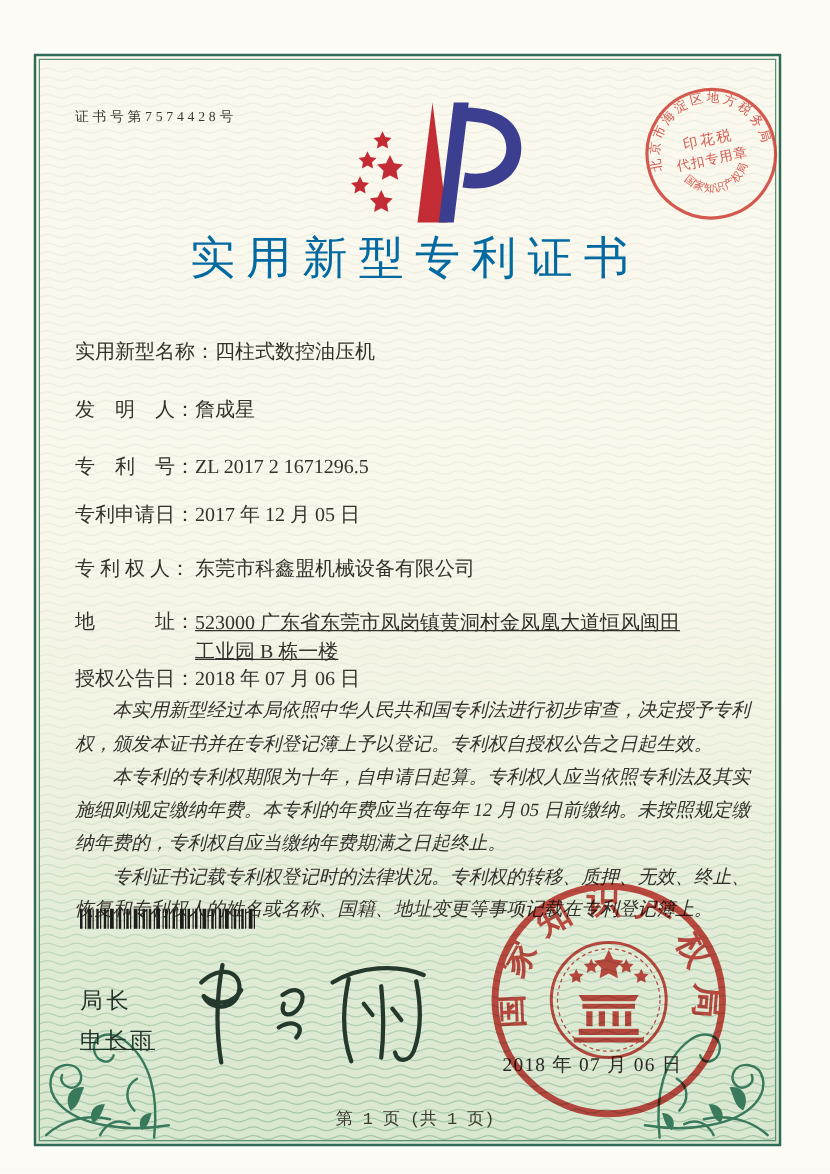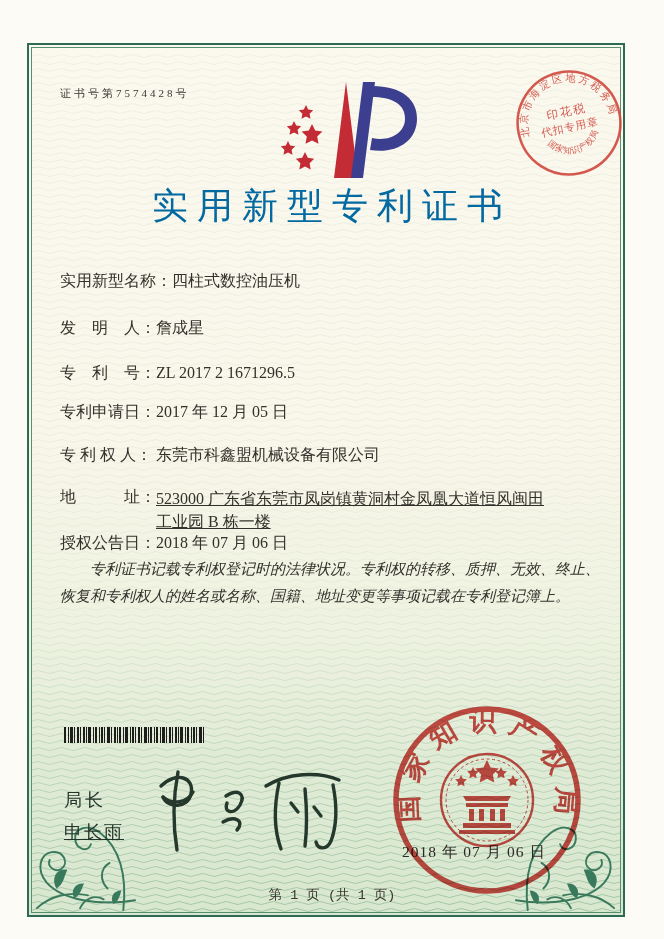--- a/index.html
+++ b/index.html
@@ -250,20 +250,22 @@
   <div class="field-row" style="top:100px"><span class="lab">专　利　号：</span><span>ZL 2017 2 1671296.5</span></div>
   <div class="field-row" style="top:139px"><span class="lab">专利申请日：</span><span>2017 年 12 月 05 日</span></div>
   <div class="field-row" style="top:182px"><span class="lab">专 利 权 人：</span><span>东莞市科鑫盟机械设备有限公司</span></div>
   <div class="field-row" style="top:224px"><span class="lab" style="vertical-align:top">地　　　址：</span><span class="addr-lines"><span>523000 广东省东莞市凤岗镇黄洞村金凤凰大道恒风闽田</span><br><span>工业园 B 栋一楼</span></span></div>
   <div class="field-row" style="top:270px;width:548px">
     <span><span class="lab">授权公告日：</span><span>2018 年 07 月 06 日</span></span>
   </div>
 </div>
 
 <div class="abs paras">
+  <p>本实用新型经过本局依照中华人民共和国专利法进行初步审查，决定授予专利权，颁发本证书并在专利登记簿上予以登记。专利权自授权公告之日起生效。</p>
+  <p>本专利的专利权期限为十年，自申请日起算。专利权人应当依照专利法及其实施细则规定缴纳年费。本专利的年费应当在每年 12 月 05 日前缴纳。未按照规定缴纳年费的，专利权自应当缴纳年费期满之日起终止。</p>
   <p>专利证书记载专利权登记时的法律状况。专利权的转移、质押、无效、终止、恢复和专利权人的姓名或名称、国籍、地址变更等事项记载在专利登记簿上。</p>
 </div>
 
 <div id="barcode" class="abs"><span style="width:2px;margin-right:2px"></span><span style="width:1px;margin-right:1px"></span><span style="width:3px;margin-right:1px"></span><span style="width:1px;margin-right:2px"></span><span style="width:2px;margin-right:1px"></span><span style="width:1px;margin-right:2px"></span><span style="width:2px;margin-right:1px"></span><span style="width:1px;margin-right:1px"></span><span style="width:3px;margin-right:2px"></span><span style="width:1px;margin-right:1px"></span><span style="width:2px;margin-right:2px"></span><span style="width:1px;margin-right:1px"></span><span style="width:2px;margin-right:1px"></span><span style="width:1px;margin-right:2px"></span><span style="width:3px;margin-right:1px"></span><span style="width:1px;margin-right:2px"></span><span style="width:2px;margin-right:1px"></span><span style="width:1px;margin-right:1px"></span><span style="width:2px;margin-right:2px"></span><span style="width:1px;margin-right:1px"></span><span style="width:3px;margin-right:2px"></span><span style="width:1px;margin-right:1px"></span><span style="width:2px;margin-right:1px"></span><span style="width:1px;margin-right:2px"></span><span style="width:2px;margin-right:1px"></span><span style="width:1px;margin-right:2px"></span><span style="width:3px;margin-right:1px"></span><span style="width:1px;margin-right:1px"></span><span style="width:2px;margin-right:2px"></span><span style="width:1px;margin-right:1px"></span><span style="width:2px;margin-right:2px"></span><span style="width:1px;margin-right:1px"></span><span style="width:3px;margin-right:1px"></span><span style="width:1px;margin-right:2px"></span><span style="width:2px;margin-right:1px"></span><span style="width:1px;margin-right:2px"></span><span style="width:2px;margin-right:1px"></span><span style="width:1px;margin-right:1px"></span><span style="width:3px;margin-right:2px"></span><span style="width:1px;margin-right:1px"></span><span style="width:2px;margin-right:2px"></span><span style="width:1px;margin-right:1px"></span><span style="width:2px;margin-right:1px"></span><span style="width:1px;margin-right:2px"></span><span style="width:3px;margin-right:1px"></span><span style="width:1px;margin-right:2px"></span></div>
 
 <div class="abs signer-title">局长</div>
 <div class="abs signer-name">申长雨</div>
 
 <svg class="abs signature" width="212" height="106" viewBox="0 0 212 106" xmlns="http://www.w3.org/2000/svg">
   <g stroke="#24382c" fill="none" stroke-width="3.4" stroke-linecap="round">

